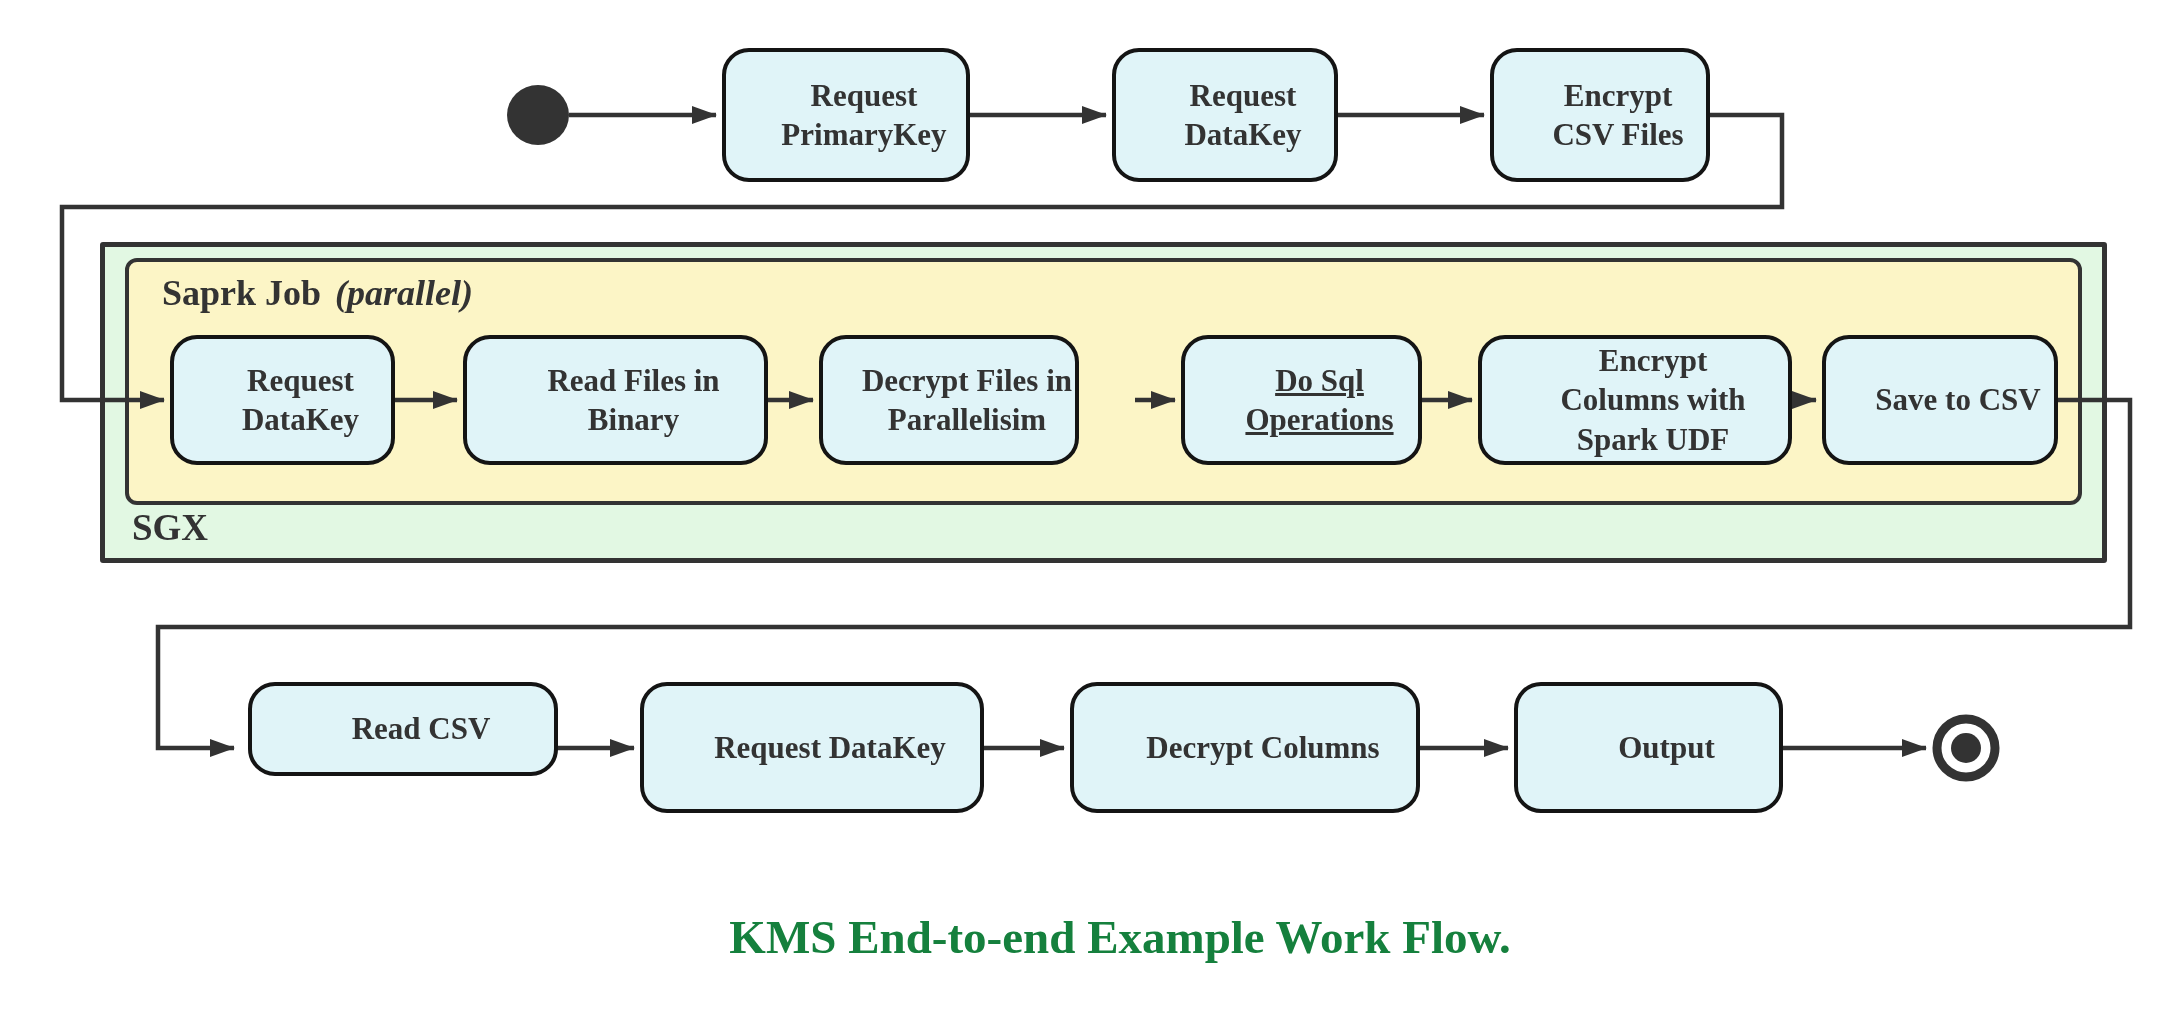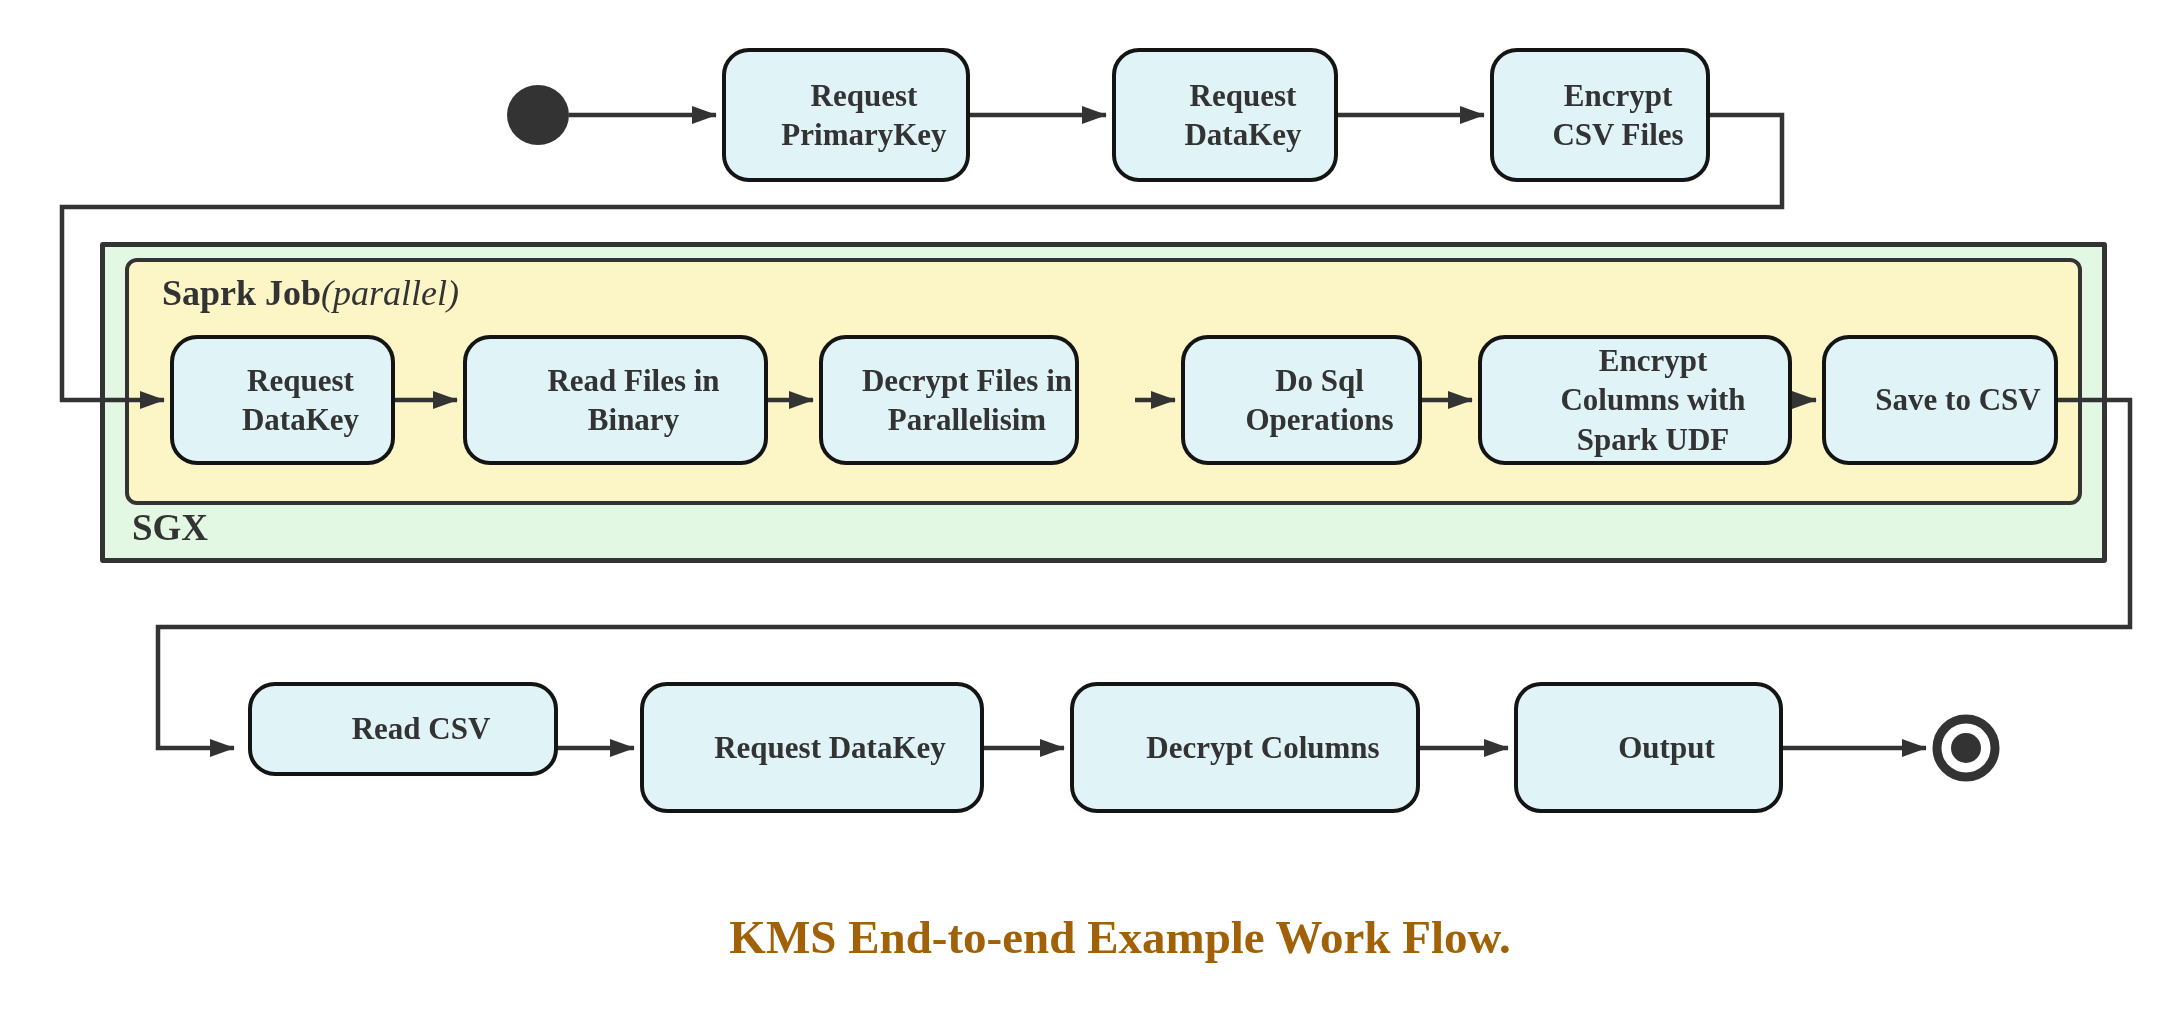--- a/index.html
+++ b/index.html
@@ -22,41 +22,41 @@
     background:var(--spark-fill,#fcf5c6);
     border:4px solid var(--frame-stroke,#333);
     border-radius:12px;
   }
   .container-label{
     position:absolute;color:var(--text,#333);
     font-weight:700;white-space:nowrap;
   }
   .spark-label{left:162px;top:272px;font-size:36px;}
   .spark-qualifier{
-    display:inline-block;
-    font-weight:400;font-style:italic;font-size:36px;
+    display:inline-block;margin-left:14px;
+    font-weight:700;font-style:italic;font-size:36px;
   }
   .sgx-label{left:132px;top:506px;font-size:37px;}
   .flow-layer{position:absolute;left:0;top:0;z-index:5;}
   .node{
     position:absolute;box-sizing:border-box;z-index:10;
     background:var(--node-fill,#e0f4f8);
     border:4px solid var(--node-stroke,#141414);
     border-radius:27px;
     display:flex;align-items:center;justify-content:center;
     text-align:center;
     font-weight:700;font-size:31px;line-height:1.26;
     color:var(--text,#333);
     white-space:pre-line;
     padding-left:36px;
   }
   .caption{
     position:absolute;left:1120px;top:910px;
     transform:translateX(-50%);
-    font-weight:700;font-size:47px;color:#a16207;
+    font-weight:700;font-size:47px;color:#15803d;
     white-space:nowrap;
   }
 </style>
 </head>
 <body>
 
 <div class="canvas" style="--node-fill: #e0f4f8; --node-stroke: #141414; --sgx-fill: #e2f8e3; --spark-fill: #fcf5c6; --frame-stroke: #333333; --text: #333333;">
 
   <div class="container-box sgx"></div>
   <div class="container-box spark"></div>
@@ -107,21 +107,21 @@
 DataKey</div>
   <div class="node" style="left:1490px;top:48px;width:220px;height:134px;">Encrypt
 CSV Files</div>
 
   <div class="node" style="left:170px;top:335px;width:225px;height:130px;">Request
 DataKey</div>
   <div class="node" style="left:463px;top:335px;width:305px;height:130px;">Read Files in
 Binary</div>
   <div class="node" style="left:819px;top:335px;width:260px;height:130px;">Decrypt Files in
 Parallelisim</div>
-  <div class="node" style="left:1181px;top:335px;width:241px;height:130px;">Do Sql
+  <div class="node" style="left:1181px;top:335px;width:241px;height:130px;text-decoration:underline;">Do Sql
 Operations</div>
   <div class="node" style="left:1478px;top:335px;width:314px;height:130px;">Encrypt
 Columns with
 Spark UDF</div>
   <div class="node" style="left:1822px;top:335px;width:236px;height:130px;">Save to CSV</div>
 
   <div class="node" style="left:248px;top:682px;width:310px;height:94px;">Read CSV</div>
   <div class="node" style="left:640px;top:682px;width:344px;height:131px;">Request DataKey</div>
   <div class="node" style="left:1514px;top:682px;width:269px;height:131px;">Output</div>
   <div class="node" style="left:1070px;top:682px;width:350px;height:131px;">Decrypt Columns</div>

